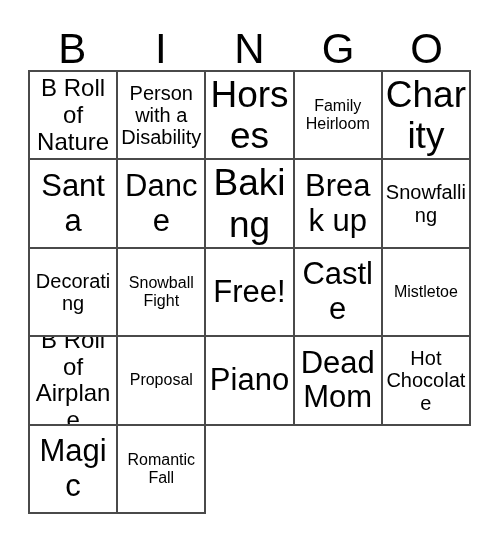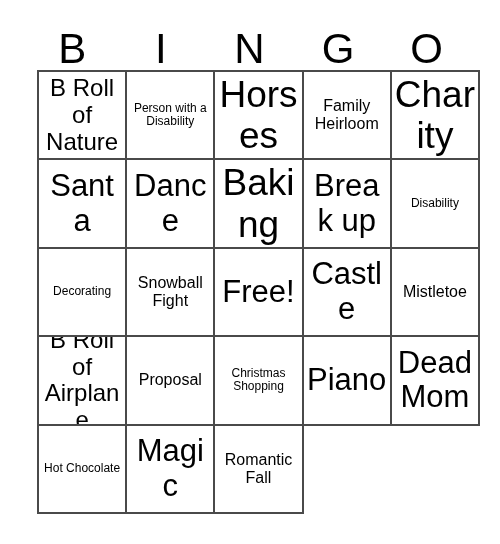--- a/index.html
+++ b/index.html
@@ -52,21 +52,20 @@
     top: 70px;
     width: 443px;
     height: 444px;
     display: grid;
     grid-template-columns: repeat(5, 1fr);
     grid-template-rows: repeat(5, 1fr);
     border-top: 2px solid #4a4a4a;
     border-left: 2px solid #4a4a4a;
     box-sizing: border-box;
     background: #ffffff;
-    margin-left: 9px;
   }
 
   .bingo-cell {
     border-right: 2px solid #4a4a4a;
     border-bottom: 2px solid #4a4a4a;
     box-sizing: border-box;
     display: flex;
     align-items: center;
     justify-content: center;
     text-align: center;
@@ -82,21 +81,21 @@
     color: #000000;
     word-wrap: break-word;
     hyphens: none;
   }
 
   
   .fs-xxl .cell-text { font-size: 31px; text-align: center; }
   .fs-xl  .cell-text { font-size: 37px; }
   .fs-lg  .cell-text { font-size: 24px; }
   .fs-md  .cell-text { font-size: 16px; }
-  .fs-sm  .cell-text { font-size: 12px; }
+  .fs-sm  .cell-text { font-size: 20px; }
 </style>
 </head>
 <body>
 
 <div id="bingo-card">
 
   <div id="bingo-header">
     <div class="header-letter">B</div>
     <div class="header-letter">I</div>
     <div class="header-letter">N</div>
@@ -126,21 +125,21 @@
       <div class="bingo-cell fs-xxl">
         <span class="cell-text">Dance</span>
       </div>
       <div class="bingo-cell fs-xl">
         <span class="cell-text">Baking</span>
       </div>
       <div class="bingo-cell fs-xxl">
         <span class="cell-text">Break up</span>
       </div>
       <div class="bingo-cell fs-sm">
-        <span class="cell-text">Disability</span>
+        <span class="cell-text">Snowfalling</span>
       </div>
       <div class="bingo-cell fs-sm">
         <span class="cell-text">Decorating</span>
       </div>
       <div class="bingo-cell fs-md">
         <span class="cell-text">Snowball Fight</span>
       </div>
       <div class="bingo-cell fs-xxl">
         <span class="cell-text">Free!</span>
       </div>
@@ -149,23 +148,20 @@
       </div>
       <div class="bingo-cell fs-md">
         <span class="cell-text">Mistletoe</span>
       </div>
       <div class="bingo-cell fs-lg">
         <span class="cell-text">B Roll of Airplane</span>
       </div>
       <div class="bingo-cell fs-md">
         <span class="cell-text">Proposal</span>
       </div>
-      <div class="bingo-cell fs-sm">
-        <span class="cell-text">Christmas Shopping</span>
-      </div>
       <div class="bingo-cell fs-xxl">
         <span class="cell-text">Piano</span>
       </div>
       <div class="bingo-cell fs-xxl">
         <span class="cell-text">Dead Mom</span>
       </div>
       <div class="bingo-cell fs-sm">
         <span class="cell-text">Hot Chocolate</span>
       </div>
       <div class="bingo-cell fs-xxl">

